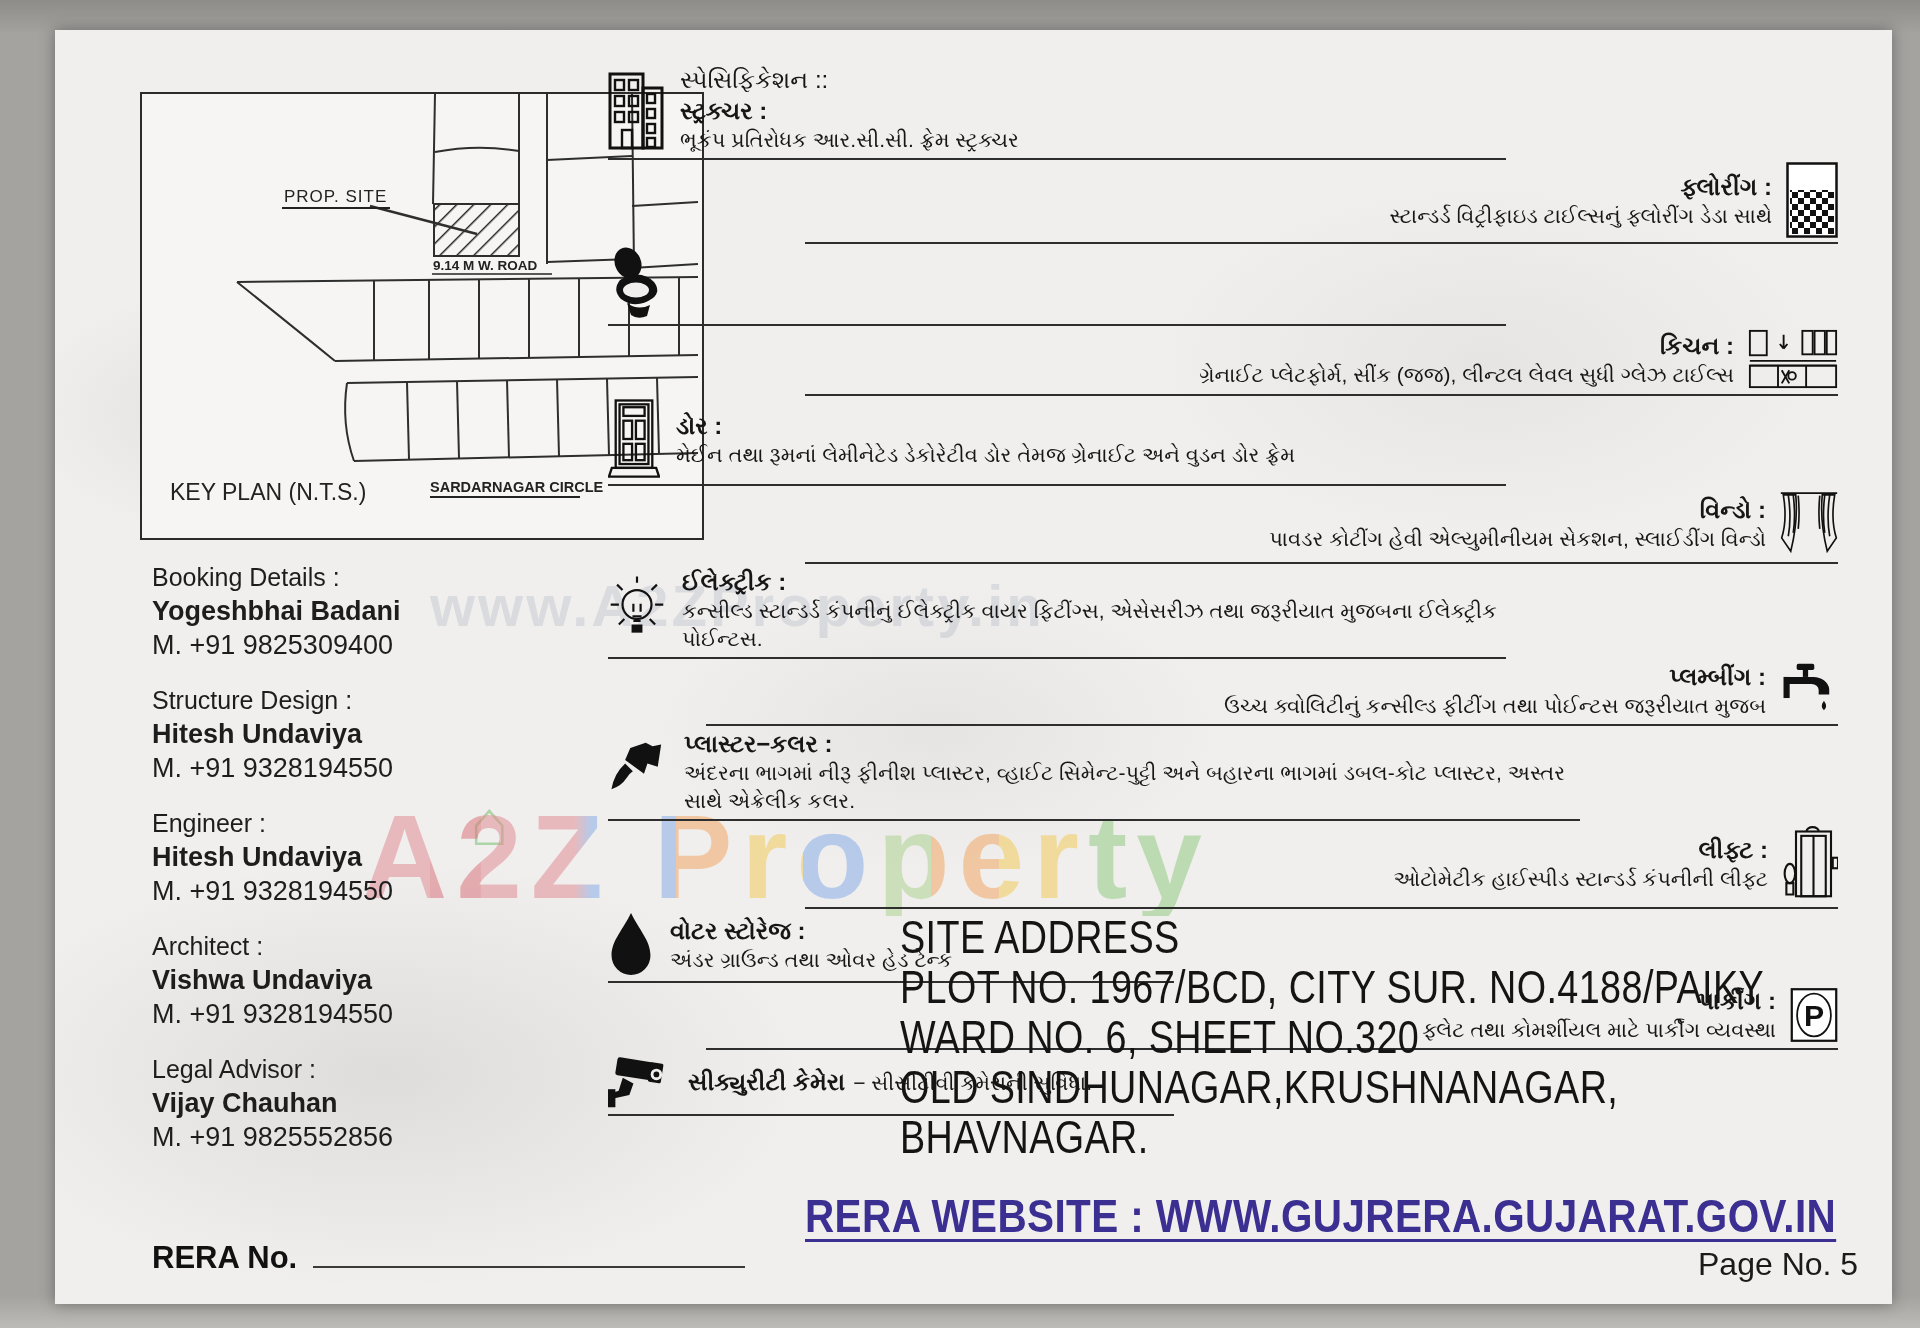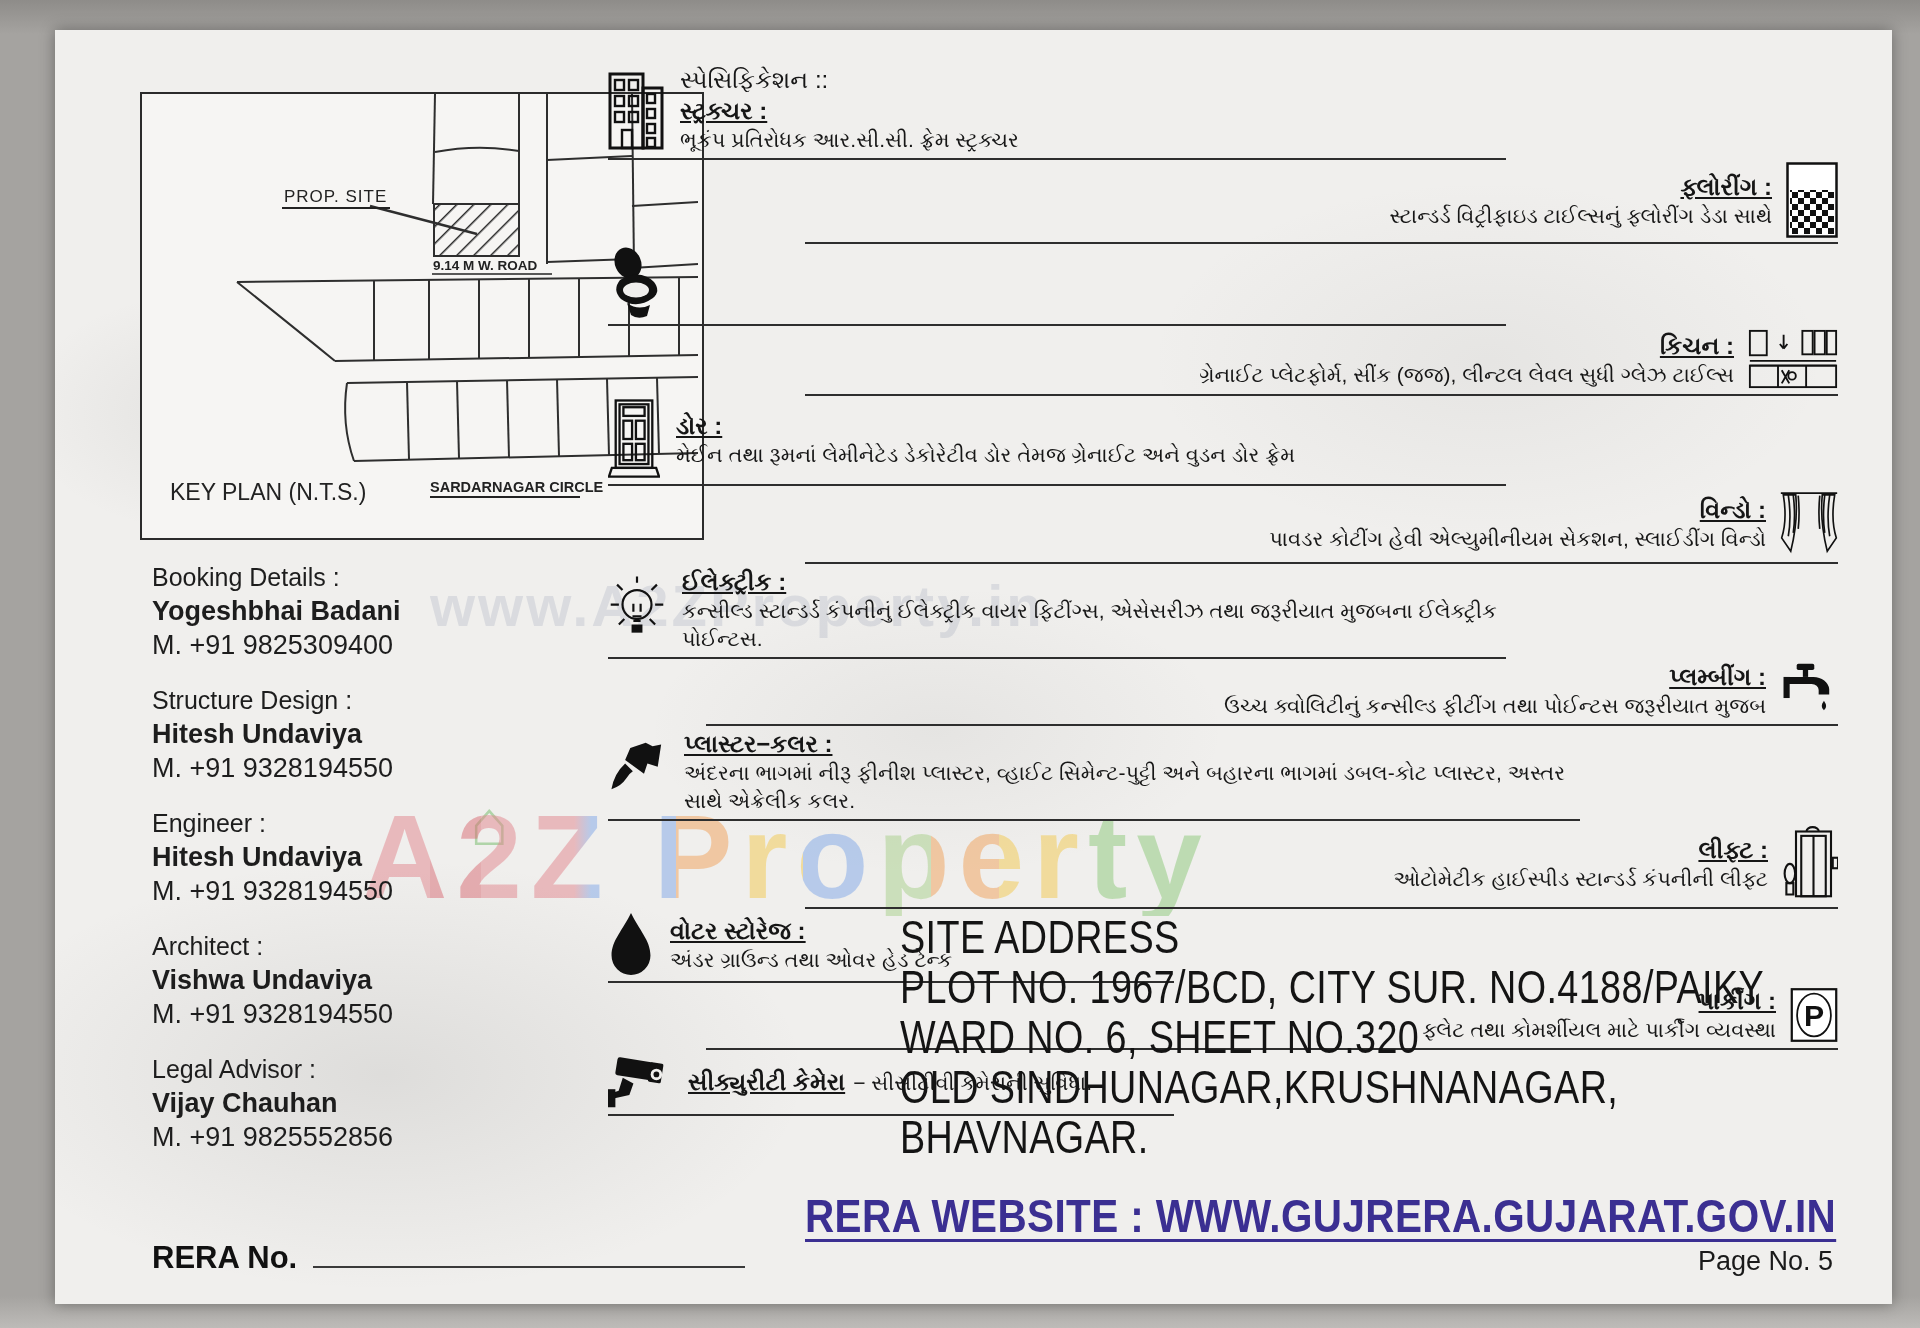--- a/index.html
+++ b/index.html
@@ -41,31 +41,31 @@
     padding-bottom:4px;margin-bottom:2px;}
   .spec-row.left{margin-right:auto;}
   .spec-row.right{margin-left:auto;justify-content:flex-end;}
   .w73{width:73%;} .w79{width:79%;} .w46{width:46%;} .w84{width:84%;} .w92{width:92%;}
   .spec-icon{flex:0 0 auto;display:flex;align-items:center;justify-content:center;}
   .spec-row.left .spec-icon{margin-right:16px;}
   .spec-row.right .spec-icon{margin-left:14px;}
   .spec-text{min-width:0;}
   .spec-row.right .spec-text{text-align:right;}
   .spec-header{font-size:24px;font-weight:normal;line-height:31px;}
-  .spec-title{font-size:24px;font-weight:bold;line-height:31px;text-decoration:underline;}
+  .spec-title{font-size:24px;font-weight:bold;line-height:31px;}
   .spec-desc{font-size:21px;line-height:28px;}
   .spec-row.inline-row .spec-text{display:flex;align-items:baseline;gap:8px;}
   
   .site-address{position:absolute;left:900px;top:912px;z-index:2;color:#141414;
     transform:scaleX(.82);transform-origin:left top;white-space:nowrap;}
   .site-address .ln{font-size:46px;line-height:50px;letter-spacing:.5px;}
   .rera-web{position:absolute;left:805px;top:1188px;z-index:2;font-size:47px;font-weight:bold;
     color:#3b2f92;text-decoration:underline;text-underline-offset:7px;text-decoration-thickness:3px;
     transform:scaleX(.86);transform-origin:left top;white-space:nowrap;letter-spacing:.5px;}
-  .page-no{position:absolute;left:1698px;top:1246px;z-index:2;font-size:27px;color:#1a1a1a;}
+  .page-no{position:absolute;left:1698px;top:1246px;z-index:2;font-size:32px;color:#1a1a1a;}
   svg text{font-family:"Liberation Sans","DejaVu Sans",sans-serif;}
 </style>
 </head>
 <body>
 
 <div class="page">
   <div class="sheet"></div>
 
   <div class="wm-url">www.A2ZProperty.in</div>
   <div class="wm-house">⌂</div>

